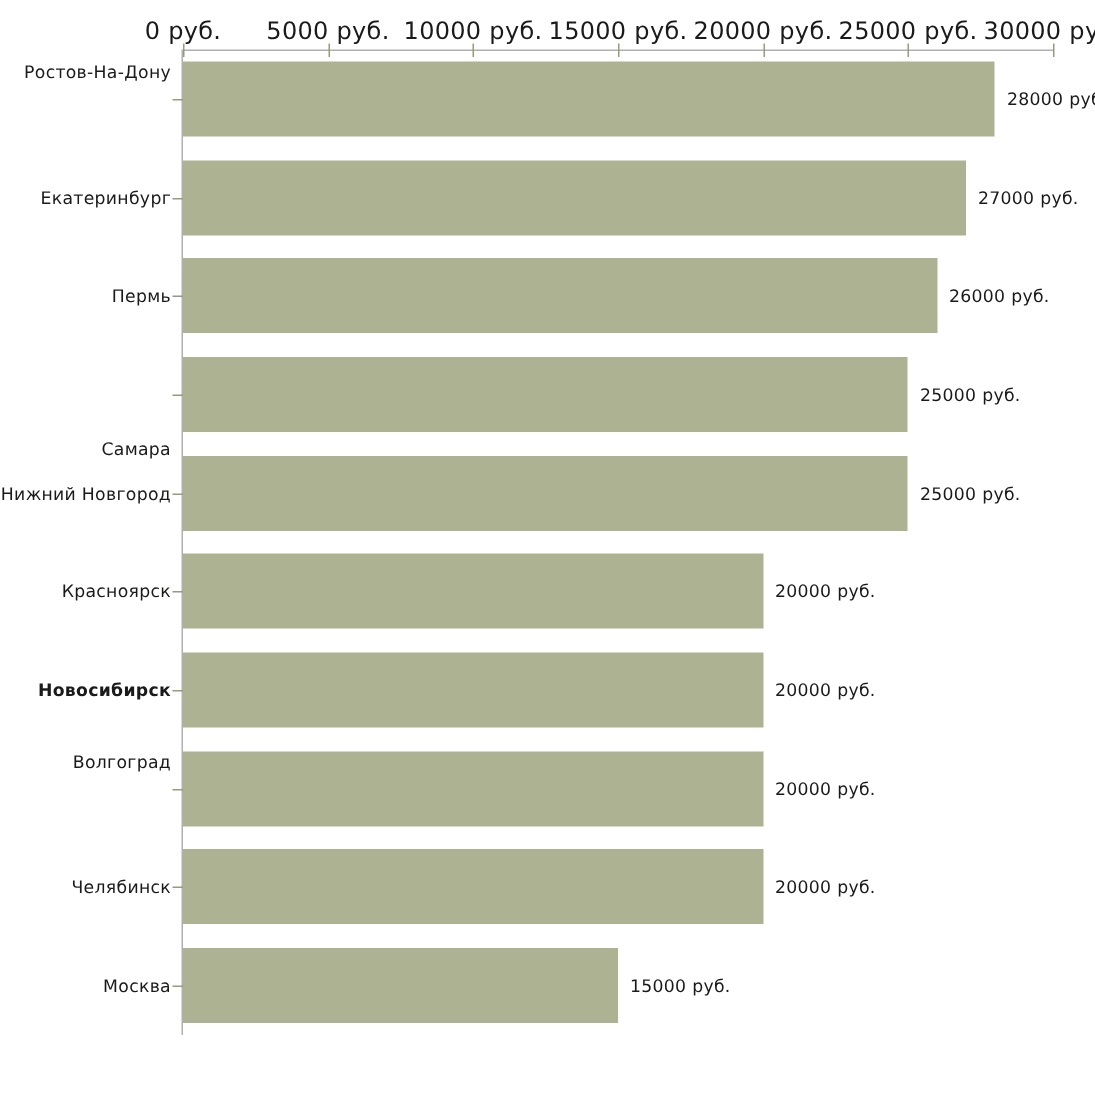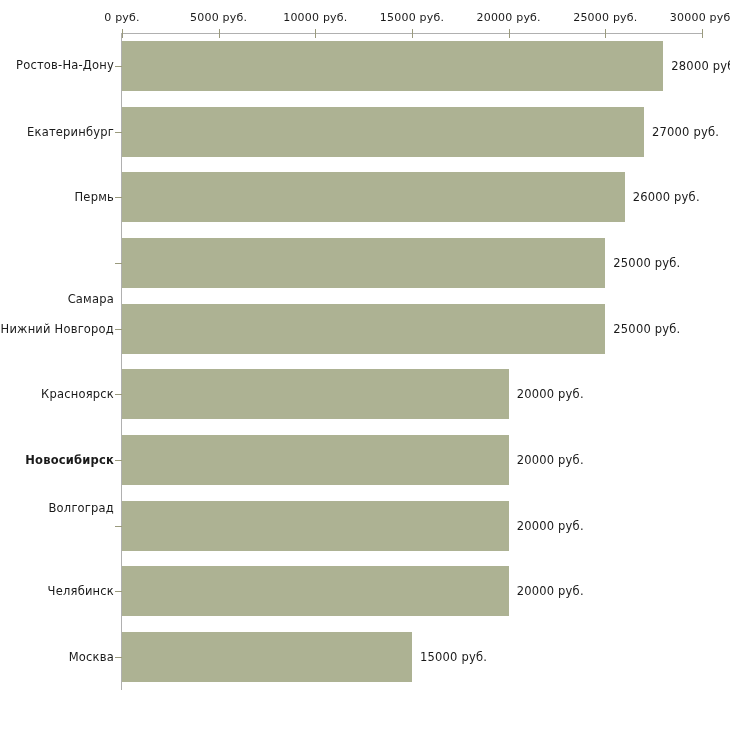--- a/index.html
+++ b/index.html
@@ -45,21 +45,21 @@
     position: absolute;
     top: 29px;
     width: 1px;
     height: 9px;
     background: #9a9a7d;
   }
 
   .x-tick-label {
     position: absolute;
     top: 11px;
-    font-size: 11px;
+    font-size: 16px;
     color: #1a1a1a;
     white-space: nowrap;
     transform: translateX(-50%);
     letter-spacing: 0.2px;
   }
 
   .y-tick {
     position: absolute;
     left: 115px;
     width: 7px;
@@ -113,21 +113,21 @@
       <div class="x-tick-label" style="left: 412px;">15000 руб.</div>
       <div class="x-tick" style="left: 508.667px;"></div>
       <div class="x-tick-label" style="left: 508.667px;">20000 руб.</div>
       <div class="x-tick" style="left: 605.333px;"></div>
       <div class="x-tick-label" style="left: 605.333px;">25000 руб.</div>
       <div class="x-tick" style="left: 702px;"></div>
       <div class="x-tick-label" style="left: 702px;">30000 руб.</div>
     </div>
   <div id="y-items">
       <div class="y-tick" style="top: 65.85px;"></div>
-      <div class="y-tick-label" style="top: 65px;">Ростов-На-Дону</div>
+      <div class="y-tick-label" style="top: 48px;">Ростов-На-Дону</div>
       <div class="bar" title="Ростов-На-Дону 28000 руб." style="top: 40.85px; width: 541.333px; background: rgb(173, 178, 147);"></div>
       <div class="bar-label" style="top: 65.85px; left: 671.333px;">28000 руб.</div>
       <div class="y-tick" style="top: 131.55px;"></div>
       <div class="y-tick-label" style="top: 131.55px;">Екатеринбург</div>
       <div class="bar" title="Екатеринбург 27000 руб." style="top: 106.55px; width: 522px; background: rgb(173, 178, 147);"></div>
       <div class="bar-label" style="top: 131.55px; left: 652px;">27000 руб.</div>
       <div class="y-tick" style="top: 197.25px;"></div>
       <div class="y-tick-label" style="top: 197.25px;">Пермь</div>
       <div class="bar" title="Пермь 26000 руб." style="top: 172.25px; width: 502.667px; background: rgb(173, 178, 147);"></div>
       <div class="bar-label" style="top: 197.25px; left: 632.667px;">26000 руб.</div>

